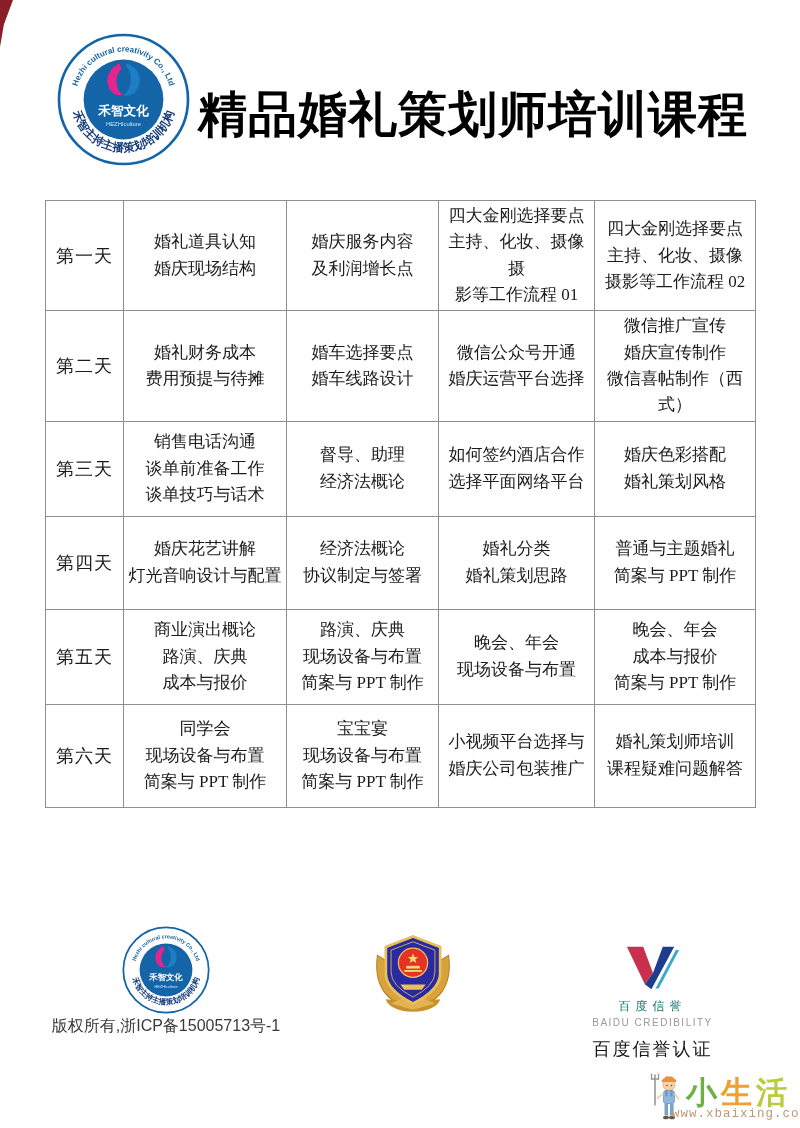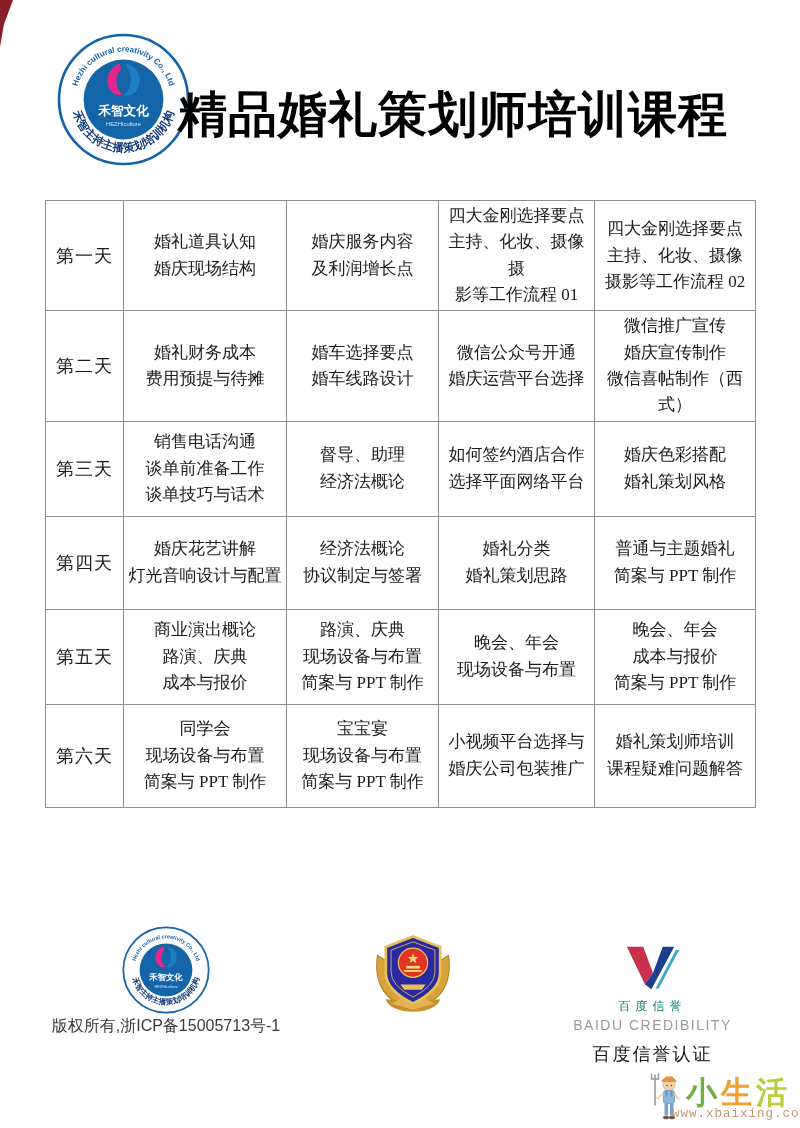--- a/index.html
+++ b/index.html
@@ -5,21 +5,21 @@
   html,body{margin:0;padding:0;background:#e8e8e8;}
   #page{position:relative;width:800px;height:1128px;background:#ffffff;overflow:hidden;
         font-family:"Liberation Serif","DejaVu Serif",serif;color:#1c1c1c;margin:0 auto;}
 
   
   .corner-mark{position:absolute;left:0;top:0;width:13px;height:47px;background:#8a1e26;
                clip-path:polygon(0 0,100% 0,30% 52%,0 100%);}
 
   
   .logo-main{position:absolute;left:57px;top:33px;width:133px;height:133px;}
-  .page-title{position:absolute;left:178px;top:82px;width:590px;
+  .page-title{position:absolute;left:178px;top:82px;width:590px;text-align:center;
               font-size:49px;font-weight:bold;letter-spacing:1px;color:#000;white-space:nowrap;}
 
   
   table.course{position:absolute;left:45px;top:200px;width:710px;border-collapse:collapse;table-layout:fixed;}
   table.course td,table.course th{border:1px solid #8f8f8f;text-align:center;vertical-align:middle;
               padding:2px 4px;white-space:pre-line;font-weight:normal;}
   table.course th{font-size:18px;font-weight:bold;letter-spacing:1px;}
   td.day{font-size:18px;letter-spacing:1px;}
   td.course-cell{font-size:17px;line-height:1.55;}
 
@@ -27,21 +27,21 @@
   .footer-logo{position:absolute;left:122px;top:926px;width:88px;height:88px;}
   .footer-copyright{position:absolute;left:35px;top:1016px;width:262px;text-align:center;
                     font-family:"Liberation Sans","DejaVu Sans",sans-serif;font-size:16px;color:#3a3a3a;}
   .police-badge{position:absolute;left:366px;top:925px;width:94px;height:90px;}
   .footer-police{position:absolute;left:296px;top:1019px;width:234px;text-align:center;
                  font-family:"Liberation Sans","DejaVu Sans",sans-serif;font-size:18px;font-weight:bold;color:#101010;}
   .baidu-block{position:absolute;left:570px;top:940px;width:165px;text-align:center;
                font-family:"Liberation Sans","DejaVu Sans",sans-serif;}
   .baidu-v{width:62px;height:56px;display:block;margin:0 auto;}
   .baidu-cn{font-size:12px;color:#0f766e;letter-spacing:5px;margin-top:2px;}
-  .baidu-en{font-size:14px;color:#9a9a9a;letter-spacing:1.5px;margin-top:2px;}
+  .baidu-en{font-size:10px;color:#9a9a9a;letter-spacing:1.5px;margin-top:2px;}
   .baidu-cert{font-size:18px;color:#151515;font-weight:normal;letter-spacing:2px;margin-top:9px;}
 
   
   .watermark{position:absolute;left:650px;top:1070px;width:148px;height:56px;}
   .wm-farmer{position:absolute;left:0;top:1px;width:34px;height:53px;}
   .wm-text{position:absolute;left:36px;top:2px;font-size:31px;font-weight:bold;letter-spacing:4px;
            font-family:Liberation Mono, monospace;white-space:nowrap;}
   .wm-c0{color:#6fb043;} .wm-c1{color:#f0a032;} .wm-c2{color:#b9cc3c;}
   .wm-url{position:absolute;left:22px;top:37px;font-size:12.5px;color:#bf9873;
           font-family:"Liberation Mono","DejaVu Sans Mono",monospace;letter-spacing:1px;}

